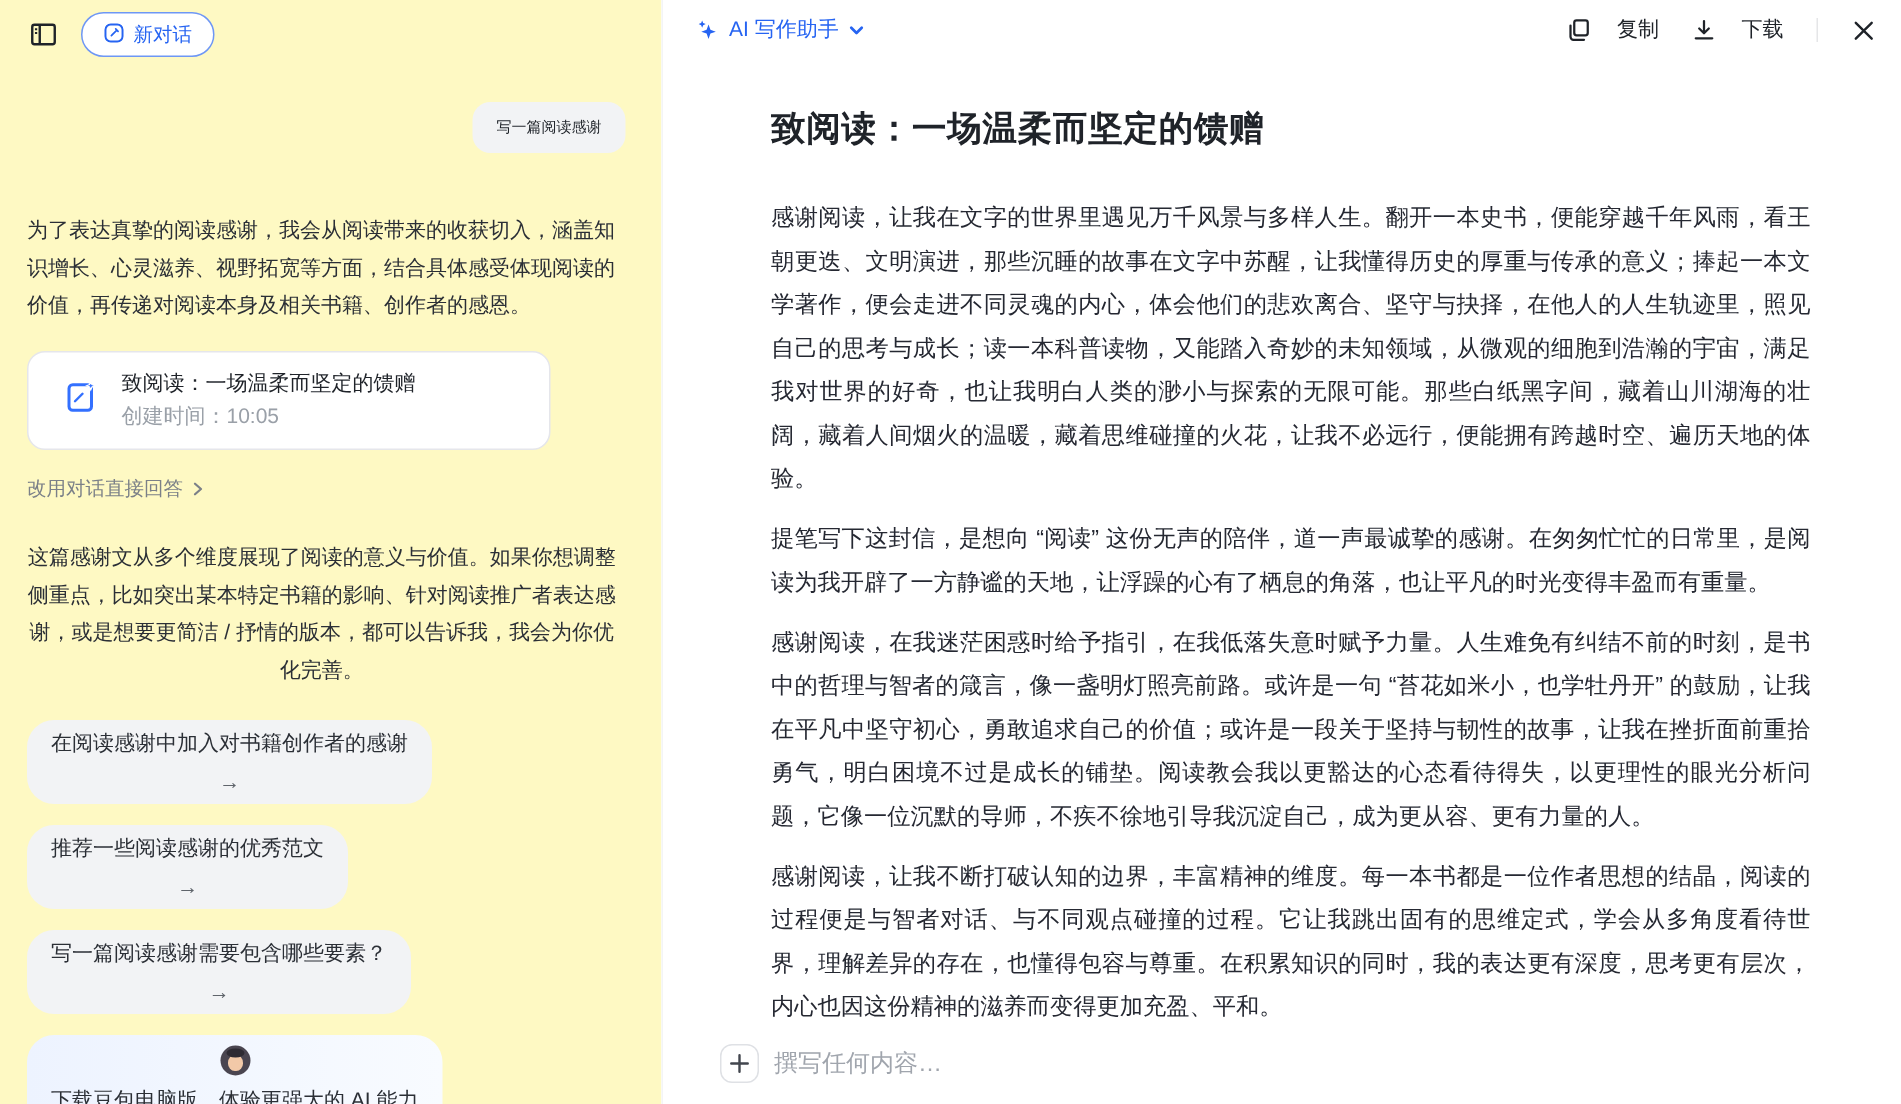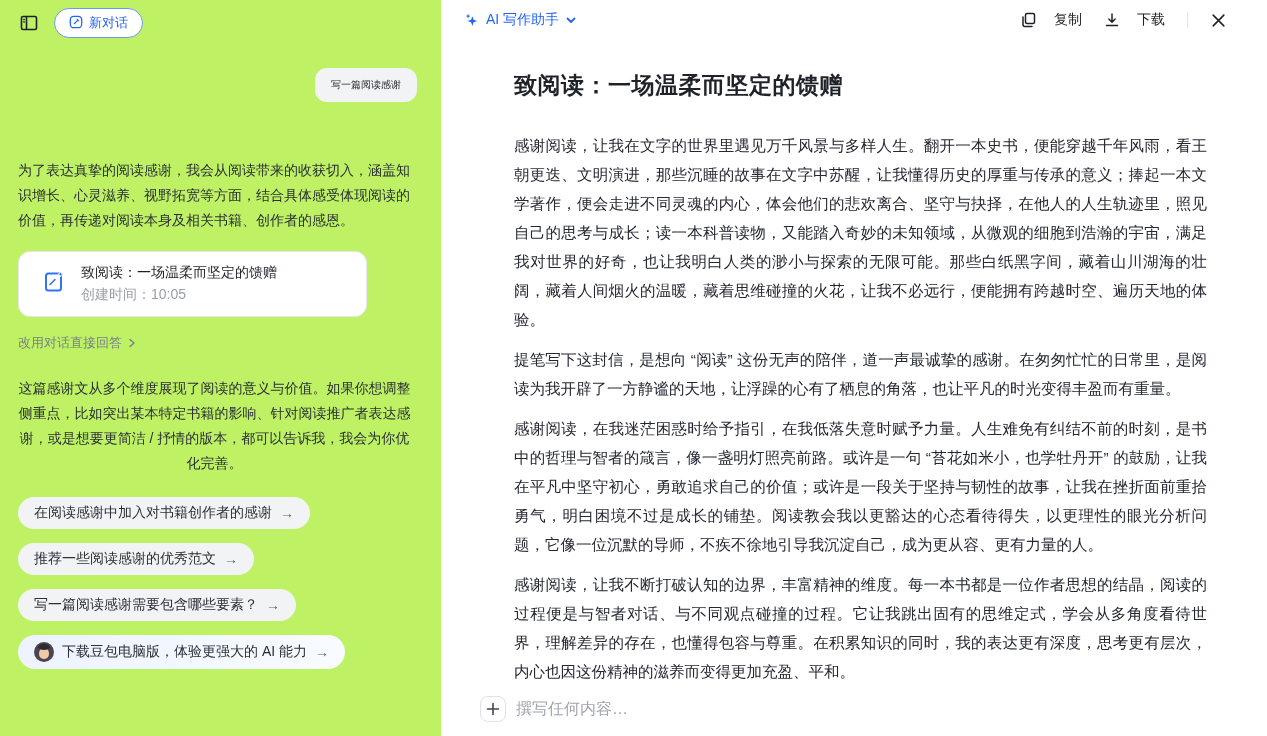--- a/index.html
+++ b/index.html
@@ -1,48 +1,48 @@
 <!DOCTYPE html>
 <html><head>
 <meta charset="utf-8">
 <style>
   * { margin:0; padding:0; box-sizing:border-box; }
   html,body { width:1267px; height:736px; overflow:hidden; background:#fff;
     font-family:"Liberation Sans","DejaVu Sans",sans-serif; }
   .app { display:flex; width:1267px; height:736px; }
 
   
-  .sidebar { width:441px; height:736px; padding:8px 24px 0 18px; position:relative; background:#bef264; }
+  .sidebar { width:441px; height:736px; padding:8px 24px 0 18px; position:relative; background:#fef9c3; }
   .topbar { display:flex; align-items:center; gap:14px; height:30px; }
   .toggle-btn { width:22px; height:22px; display:flex; align-items:center; justify-content:center; cursor:pointer; }
   .newchat-btn { display:inline-flex; align-items:center; gap:6px; height:30px; padding:0 14px;
     border:1px solid #6e97f5; border-radius:16px; color:#2664f2; font-size:13px; cursor:pointer; background:#fff; }
   .bubble-row { display:flex; justify-content:flex-end; margin-top:30px; }
   .user-bubble { background:#f2f3f5; border-radius:12px; padding:10px 16px; font-size:10px; color:#1f2329; }
-  .side-text { margin-top:56px; font-size:14px; line-height:25px; color:#2b2f36; width:393px; }
+  .side-text { margin-top:39px; font-size:14px; line-height:25px; color:#2b2f36; width:393px; }
   .doc-card { margin-top:18px; width:349px; border:1px solid #e5e6eb; border-radius:12px; background:#fff;
     display:flex; align-items:center; gap:14px; padding:12px 16px 12px 22px; cursor:pointer; }
   .doc-card-texts { display:flex; flex-direction:column; gap:4px; }
   .doc-card-title { font-size:14px; color:#1f2329; font-weight:500; }
   .doc-card-meta { font-size:14px; color:#9aa0a8; }
   .switch-link { margin-top:17px; display:inline-flex; align-items:center; gap:4px; font-size:13px; color:#7b8088; cursor:pointer; }
   .summary-text { margin-top:24px; font-size:14px; line-height:25px; color:#2b2f36; width:393px;text-align:center; }
   .chips { margin-top:21px; display:flex; flex-direction:column; align-items:flex-start; gap:14px; }
   .chip { display:inline-flex; align-items:center; gap:8px; background:#f2f3f5; border-radius:18px;
-    padding:7px 16px; font-size:14px; color:#2b2f36; cursor:pointer; }
+    padding:7px 16px; font-size:14px; color:#2b2f36; cursor:pointer;flex-direction:column; }
   .chip .arrow { color:#5f646b; font-size:14px; }
   .chip.promo { background:linear-gradient(90deg,#edf3ff 0%,#f8fbff 100%);text-align:center; }
   .avatar { width:20px; height:20px; border-radius:50%; background:#4a4550; position:relative; overflow:hidden; flex:0 0 auto; }
   .avatar::after { content:""; position:absolute; left:5px; top:6px; width:10px; height:11px; border-radius:50% 50% 45% 45%; background:#f2c9a8; }
   .avatar::before { content:""; position:absolute; left:4px; top:2px; width:12px; height:6px; border-radius:50%; background:#2e2b33; z-index:2; }
 
   
   .editor { flex:1; position:relative; background:#fff; border-left:1px solid #f3f4f6; }
   .editor-header { position:absolute; top:0; left:0; right:0; height:40px; display:flex; align-items:center;
-    justify-content:space-between; padding:0 40px 0 21px; }
+    justify-content:space-between; padding:0 16px 0 21px; }
   .assistant-switcher { display:flex; align-items:center; gap:6px; color:#2664f2; font-size:14px; font-weight:500; cursor:pointer; }
   .header-actions { display:flex; align-items:center; gap:22px; }
   .action-btn { display:flex; align-items:center; gap:17px; font-size:14px; color:#1f2329; cursor:pointer; }
   .v-divider { width:1px; height:16px; background:#e5e6e8; }
   .close-btn { display:flex; align-items:center; cursor:pointer; }
 
   .doc { position:absolute; top:70px; left:72px; right:60px; bottom:56px; overflow:hidden; }
   .doc-title { font-size:23px; font-weight:700; color:#1f2329; margin-bottom:30px; letter-spacing:0.5px; }
   .doc p { font-size:15.5px; line-height:29px; color:#252832; margin-bottom:11px; text-align:justify; }
 

